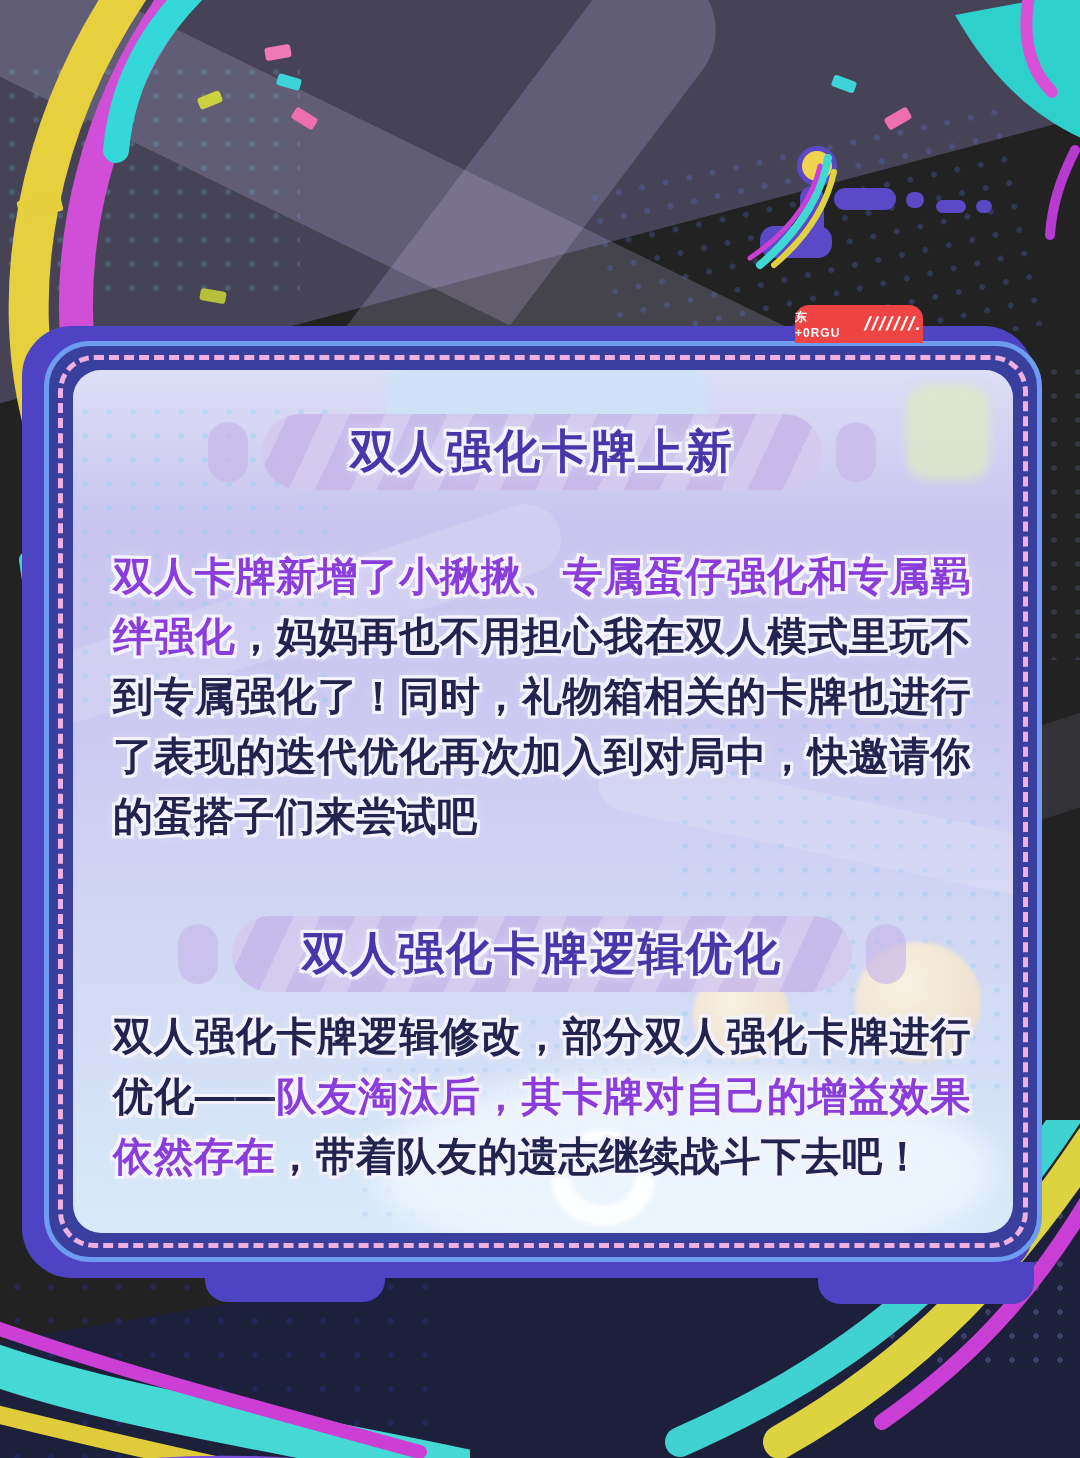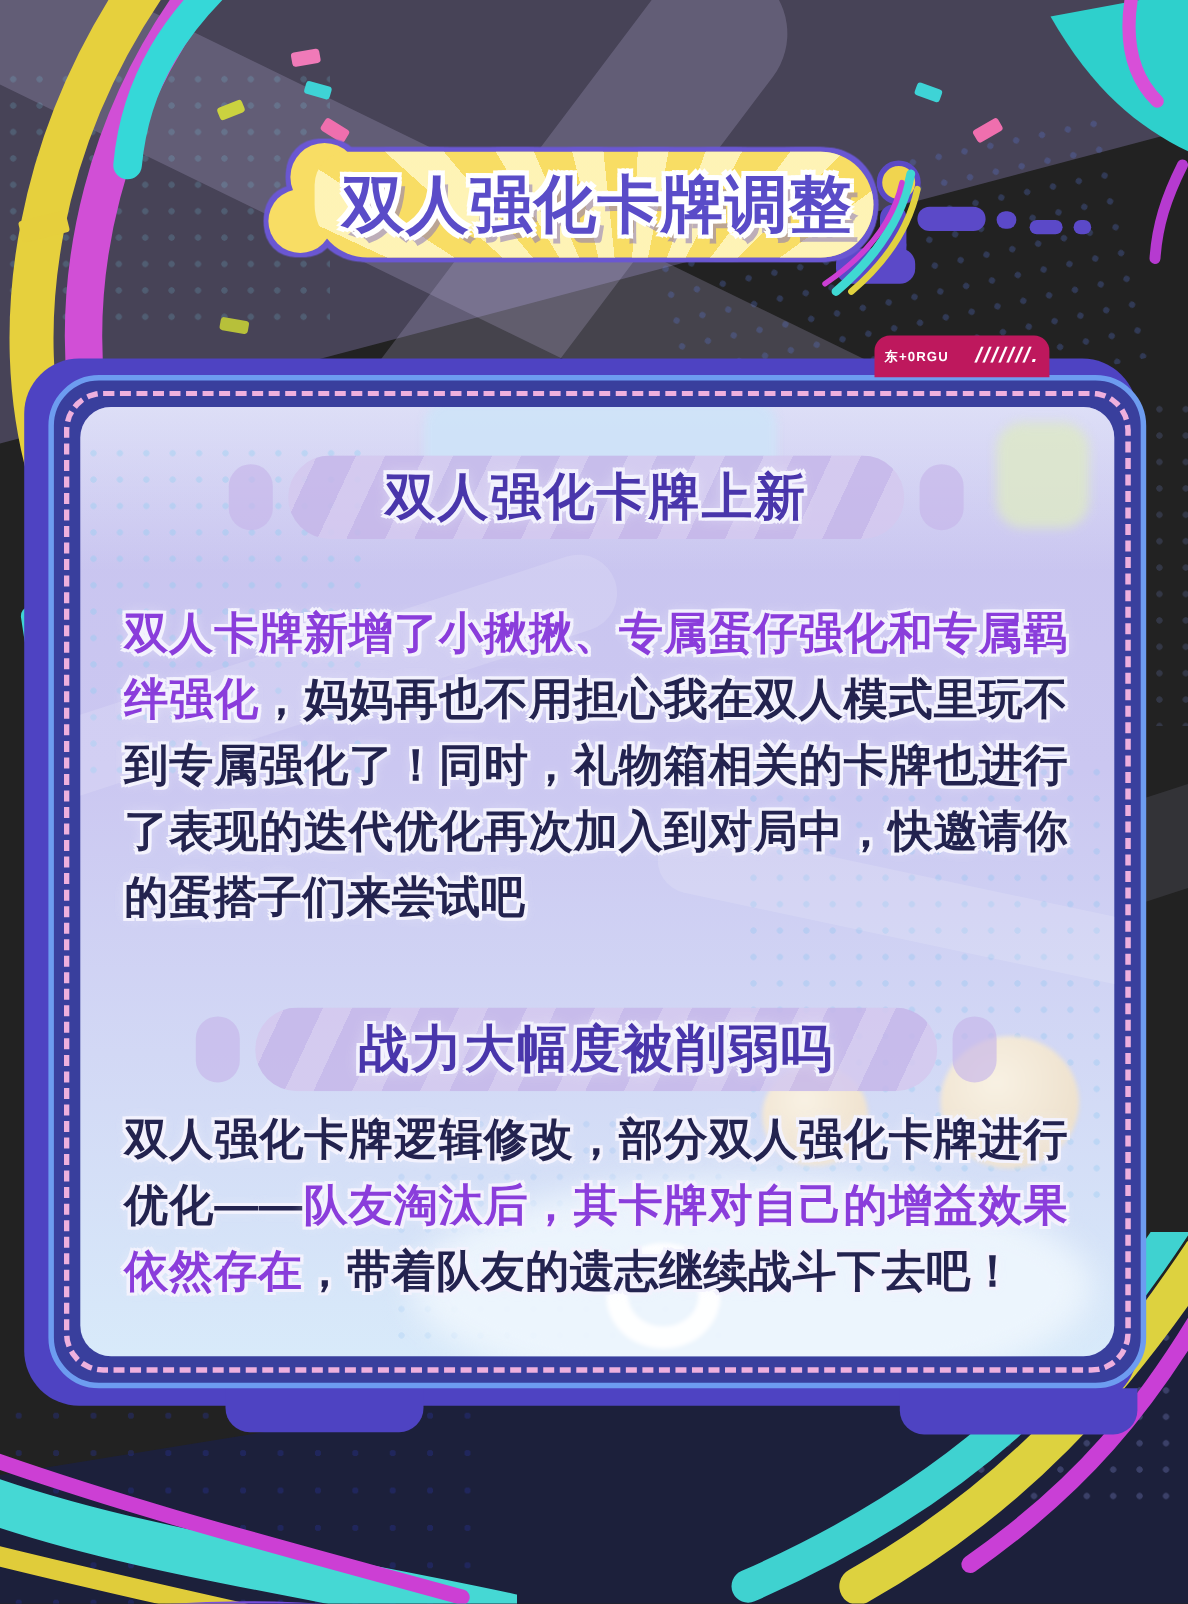--- a/index.html
+++ b/index.html
@@ -31,22 +31,22 @@
     background:repeating-conic-gradient(from 150deg at 55% 135%,rgba(255,246,190,0) 0deg 9deg,rgba(255,247,196,.85) 9deg 17deg);}
   .banner-bump1{position:absolute;left:2px;top:-8px;width:62px;height:62px;border-radius:50%;background:#f8dd64;}
   .banner-bump2{position:absolute;left:-18px;top:34px;width:58px;height:58px;border-radius:50%;background:#f8dd64;}
   .banner-title{position:absolute;left:30px;right:0;top:0;bottom:0;display:flex;align-items:center;justify-content:center;
     font-size:57px;font-weight:900;letter-spacing:1px;color:#5a4cc8;
     text-shadow:-4px -4px 0 #fff,0 -4px 0 #fff,4px -4px 0 #fff,-4px 0 0 #fff,4px 0 0 #fff,
       -4px 4px 0 #fff,0 4px 0 #fff,4px 4px 0 #fff,7px 9px 0 rgba(134,116,188,.55);}
   .bdot{position:absolute;background:#f0d44f;border-radius:50%;border:5px solid #5c49c6;}
   .pdeco{position:absolute;background:#5b49c8;border-radius:12px;}
   
-  .corner-tag{position:absolute;left:795px;top:305px;width:159px;height:38px;z-index:4;
-    background:#be185d;border-radius:14px 14px 0 0;display:flex;align-items:center;justify-content:center;gap:24px;}
+  .corner-tag{position:absolute;left:795px;top:305px;width:128px;height:38px;z-index:4;
+    background:#ef4444;border-radius:14px 14px 0 0;display:flex;align-items:center;justify-content:center;gap:24px;}
   .tag-text{color:#fff;font-size:12px;font-weight:700;letter-spacing:1px;}
   .tag-slashes{color:#fff;font-size:19px;font-weight:900;letter-spacing:2px;transform:skewX(-14deg);}
   
   .card-behind{position:absolute;left:22px;top:326px;width:1012px;height:952px;border-radius:50px;
     background:#4e43c2;z-index:2;}
   .card-foot{position:absolute;background:#4e43c2;border-radius:0 0 22px 22px;z-index:2;}
   .foot-left{left:205px;top:1262px;width:180px;height:40px;}
   .foot-right{left:818px;top:1262px;width:216px;height:42px;}
   .card{position:absolute;left:44px;top:341px;width:998px;height:921px;z-index:3;
     box-sizing:border-box;background:#393f9d;border:5px solid #6d9cf0;border-radius:46px;}
@@ -121,30 +121,20 @@
 
   <div class="confetti" style="left:265px;top:46px;width:26px;height:13px;background:#f07ab8;transform:rotate(-10deg);"></div>
   <div class="confetti" style="left:277px;top:76px;width:24px;height:12px;background:#3ed3d6;transform:rotate(16deg);"></div>
   <div class="confetti" style="left:198px;top:94px;width:24px;height:12px;background:#cbd23f;transform:rotate(-22deg);"></div>
   <div class="confetti" style="left:292px;top:112px;width:25px;height:13px;background:#ef6fae;transform:rotate(32deg);"></div>
   <div class="confetti" style="left:18px;top:196px;width:44px;height:20px;background:#e6cf3d;transform:rotate(-14deg);"></div>
   <div class="confetti" style="left:832px;top:78px;width:24px;height:12px;background:#3ed3d6;transform:rotate(20deg);"></div>
   <div class="confetti" style="left:885px;top:112px;width:26px;height:13px;background:#ef6fae;transform:rotate(-30deg);"></div>
   <div class="confetti" style="left:200px;top:290px;width:26px;height:12px;background:#b7c03a;transform:rotate(10deg);"></div>
 
-  <div class="banner">
-    <div class="banner-shape">
-      <div class="banner-bump1"></div>
-      <div class="banner-bump2"></div>
-      <div class="banner-main">
-          <div class="banner-rays"></div>
-        </div>
-    </div>
-    <div class="banner-title">双人强化卡牌调整</div>
-  </div>
 
   <div class="bdot" style="left:797px;top:146px;width:30px;height:30px;z-index:6;"></div>
   <div class="pdeco" style="left:800px;top:186px;width:24px;height:70px;border-radius:12px;z-index:5;"></div>
   <div class="pdeco" style="left:834px;top:188px;width:62px;height:22px;border-radius:11px;z-index:5;"></div>
   <div class="pdeco" style="left:906px;top:192px;width:18px;height:16px;border-radius:8px;z-index:5;"></div>
   <div class="pdeco" style="left:760px;top:226px;width:72px;height:32px;border-radius:14px;z-index:5;"></div>
   <div class="pdeco" style="left:936px;top:200px;width:30px;height:13px;border-radius:7px;z-index:5;"></div>
   <div class="pdeco" style="left:976px;top:200px;width:16px;height:13px;border-radius:7px;z-index:5;"></div>
   <svg class="swirl" style="left:740px;top:140px;z-index:7;" width="110" height="130" viewBox="0 0 110 130">
     <path d="M20,125 C55,95 80,60 88,18" stroke="#3fd8d2" stroke-width="8" fill="none" stroke-linecap="round"></path>
@@ -179,21 +169,21 @@
 
       <div class="flow">
 
         <div class="pill t1">
           <h2 class="sec-title">双人强化卡牌上新</h2>
         </div>
 
         <p class="body"><span class="hl">双人卡牌新增了小揪揪、专属蛋仔强化和专属羁绊强化</span><span>，妈妈再也不用担心我在双人模式里玩不到专属强化了！同时，礼物箱相关的卡牌也进行了表现的迭代优化再次加入到对局中，快邀请你的蛋搭子们来尝试吧</span></p>
 
         <div class="pill t2">
-          <h2 class="sec-title">战力大幅度被削弱吗</h2>
+          <h2 class="sec-title">双人强化卡牌逻辑优化</h2>
         </div>
 
 
         <p class="body tail"><span>双人强化卡牌逻辑修改，部分双人强化卡牌进行优化——</span><span class="hl">队友淘汰后，其卡牌对自己的增益效果依然存在</span><span>，带着队友的遗志继续战斗下去吧！</span></p>
 
       </div>
     </div>
   </div>
 
 </div>

